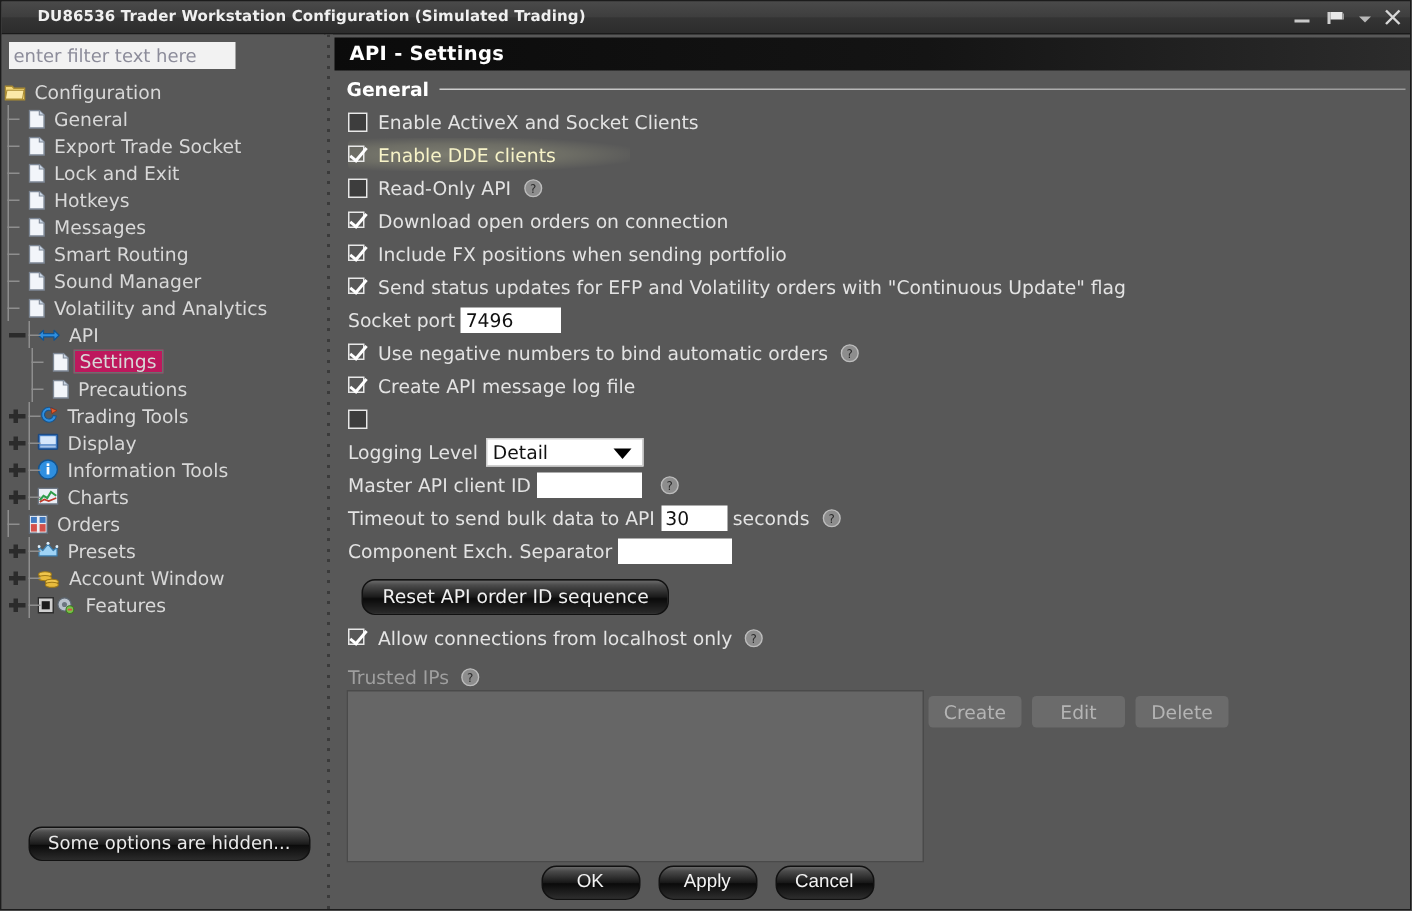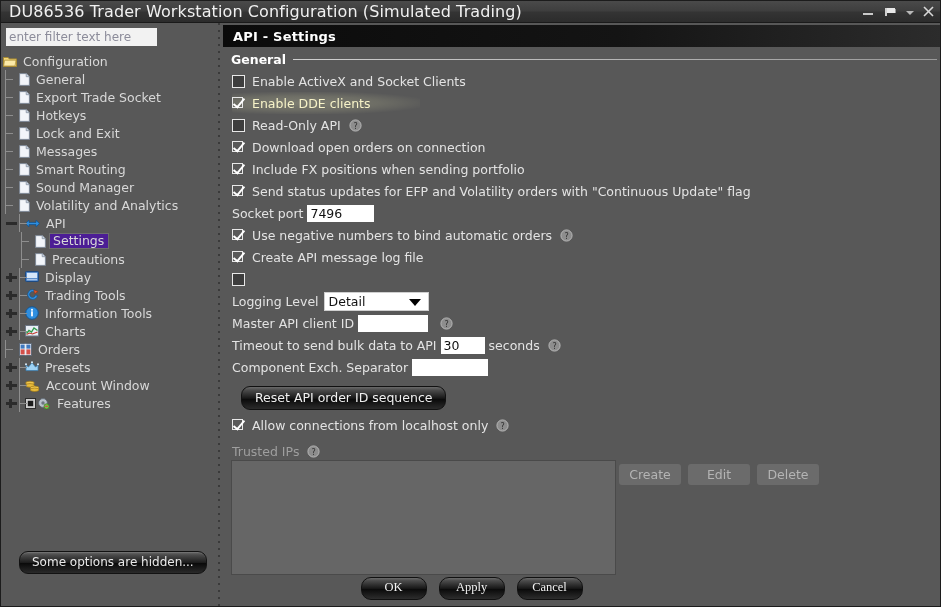--- a/index.html
+++ b/index.html
@@ -25,23 +25,23 @@
 
   
   .titlebar {
     height: 21px;
     background: linear-gradient(to bottom, #4a4a4a 0%, #3e3e3e 48%, #343434 52%, #2c2c2c 100%);
     display: flex; align-items: center;
     border-bottom: 1px solid #1a1a1a;
     position: relative;
   }
   .title-text {
-    font-size: 16px; font-weight: normal;
+    font-size: 10px; font-weight: bold;
     color: #f0f0f0;
-    padding-left: 8px;
+    padding-left: 24px;
     letter-spacing: 0.1px;
     white-space: nowrap;
   }
   .win-controls {
     position: absolute; right: 4px; top: 0;
     height: 21px; display: flex; align-items: center; gap: 7px;
   }
   .wc { width: 15px; height: 15px; position: relative; cursor: pointer; }
   .wc-min::after {
     content: ""; position: absolute; left: 2px; top: 9px;
@@ -84,21 +84,21 @@
     display: flex; align-items: center;
     height: 18px;
     font-size: 12.5px;
     color: #d8d8d8;
     white-space: nowrap;
     position: relative;
     cursor: default;
   }
   .tree-row .lbl { padding-left: 3px; }
   .tree-row.selected .lbl {
-    background: #4c1d95;
+    background: #be185d;
     border: 1px solid #6e6e6e;
     padding: 0px 4px 0px 3px;
     margin-left: 0px;
     line-height: 14px;
   }
 
   .toggle {
     width: 13px; height: 13px; flex: 0 0 13px;
     position: relative; margin-right: 1px; cursor: pointer;
   }
@@ -310,21 +310,21 @@
   .bottom-bar {
     position: absolute; left: 0; bottom: 6px;
     width: 941px;
     display: flex; justify-content: center; gap: 12px;
   }
   .dlg-btn {
     background: linear-gradient(to bottom, #6a6a6a 0%, #4b4b4b 13%, #171717 50%, #0a0a0a 53%, #2d2d2d 100%);
     border: 1px solid #111;
     border-radius: 10px;
     color: #f2f2f2;
-    font-family: Liberation Serif, serif;
+    font-family: Liberation Sans, sans-serif;
     font-size: 12.5px;
     width: 64px; height: 21px;
     cursor: pointer;
     line-height: 19px;
     text-align: center;
   }
 </style>
 </head>
 <body>
 
@@ -391,32 +391,32 @@
         </div>
         <div class="tree-row">
           <span style="flex: 0 0 4px;"></span>
           <span class="tick"></span>
           <span class="ico">
             <svg width="11" height="13" viewBox="0 0 11 13">
               <path d="M0.6 0.6h6.6l3.2 3.1v8.7H0.6z" fill="#f2f5fa" stroke="#7d8795"></path>
               <path d="M7.2 0.6v3.1h3.2" fill="#c9d4e3" stroke="#7d8795" stroke-width="0.7"></path>
             </svg>
           </span>
+          <span class="lbl">Lock and Exit</span>
+        </div>
+        <div class="tree-row">
+          <span style="flex: 0 0 4px;"></span>
+          <span class="tick"></span>
+          <span class="ico">
+            <svg width="11" height="13" viewBox="0 0 11 13">
+              <path d="M0.6 0.6h6.6l3.2 3.1v8.7H0.6z" fill="#f2f5fa" stroke="#7d8795"></path>
+              <path d="M7.2 0.6v3.1h3.2" fill="#c9d4e3" stroke="#7d8795" stroke-width="0.7"></path>
+            </svg>
+          </span>
           <span class="lbl">Hotkeys</span>
-        </div>
-        <div class="tree-row">
-          <span style="flex: 0 0 4px;"></span>
-          <span class="tick"></span>
-          <span class="ico">
-            <svg width="11" height="13" viewBox="0 0 11 13">
-              <path d="M0.6 0.6h6.6l3.2 3.1v8.7H0.6z" fill="#f2f5fa" stroke="#7d8795"></path>
-              <path d="M7.2 0.6v3.1h3.2" fill="#c9d4e3" stroke="#7d8795" stroke-width="0.7"></path>
-            </svg>
-          </span>
-          <span class="lbl">Lock and Exit</span>
         </div>
         <div class="tree-row">
           <span style="flex: 0 0 4px;"></span>
           <span class="tick"></span>
           <span class="ico">
             <svg width="11" height="13" viewBox="0 0 11 13">
               <path d="M0.6 0.6h6.6l3.2 3.1v8.7H0.6z" fill="#f2f5fa" stroke="#7d8795"></path>
               <path d="M7.2 0.6v3.1h3.2" fill="#c9d4e3" stroke="#7d8795" stroke-width="0.7"></path>
             </svg>
           </span>
@@ -480,45 +480,45 @@
         <div class="tree-row">
           <span style="flex: 0 0 20px;"></span>
           <span class="tick"></span>
           <span class="ico">
             <svg width="11" height="13" viewBox="0 0 11 13">
               <path d="M0.6 0.6h6.6l3.2 3.1v8.7H0.6z" fill="#f2f5fa" stroke="#7d8795"></path>
               <path d="M7.2 0.6v3.1h3.2" fill="#c9d4e3" stroke="#7d8795" stroke-width="0.7"></path>
             </svg>
           </span>
           <span class="lbl">Precautions</span>
+        </div>
+        <div class="tree-row">
+          <span style="flex: 0 0 4px;"></span>
+          <span class="toggle toggle-plus"></span>
+          <span class="tick" style="flex: 0 0 6px;"></span>
+          <span class="ico">
+            <svg width="14" height="13" viewBox="0 0 14 13">
+              <path d="M11.5 2.2a5 5 0 1 0 1.1 4.3L10.4 6a2.9 2.9 0 1 1-0.6-2.4z" fill="#2f8fe0" stroke="#14548f" stroke-width="0.7"></path>
+              <path d="M8.8 0.8 13 2.6 9.6 4.8z" fill="#e05a2b" stroke="#8e3215" stroke-width="0.6"></path>
+            </svg>
+          </span>
+          <span class="lbl">Trading Tools</span>
         </div>
         <div class="tree-row">
           <span style="flex: 0 0 4px;"></span>
           <span class="toggle toggle-plus"></span>
           <span class="tick" style="flex: 0 0 6px;"></span>
           <span class="ico">
             <svg width="14" height="12" viewBox="0 0 14 12">
               <rect x="0.5" y="0.5" width="13" height="10" rx="1" fill="#3f79c0" stroke="#1d4a82"></rect>
               <rect x="1.8" y="1.8" width="10.4" height="5.4" fill="#d6e7fb"></rect>
               <rect x="1.8" y="8" width="10.4" height="1.4" fill="#a9c6ea"></rect>
             </svg>
           </span>
           <span class="lbl">Display</span>
-        </div>
-        <div class="tree-row">
-          <span style="flex: 0 0 4px;"></span>
-          <span class="toggle toggle-plus"></span>
-          <span class="tick" style="flex: 0 0 6px;"></span>
-          <span class="ico">
-            <svg width="14" height="13" viewBox="0 0 14 13">
-              <path d="M11.5 2.2a5 5 0 1 0 1.1 4.3L10.4 6a2.9 2.9 0 1 1-0.6-2.4z" fill="#2f8fe0" stroke="#14548f" stroke-width="0.7"></path>
-              <path d="M8.8 0.8 13 2.6 9.6 4.8z" fill="#e05a2b" stroke="#8e3215" stroke-width="0.6"></path>
-            </svg>
-          </span>
-          <span class="lbl">Trading Tools</span>
         </div>
         <div class="tree-row">
           <span style="flex: 0 0 4px;"></span>
           <span class="toggle toggle-plus"></span>
           <span class="tick" style="flex: 0 0 6px;"></span>
           <span class="ico">
             <svg width="14" height="14" viewBox="0 0 14 14">
               <circle cx="7" cy="7" r="6.3" fill="#2f8fe0" stroke="#14548f"></circle>
               <rect x="6.1" y="5.3" width="1.8" height="5" fill="#fff"></rect>
               <rect x="6.1" y="2.9" width="1.8" height="1.8" fill="#fff"></rect>

